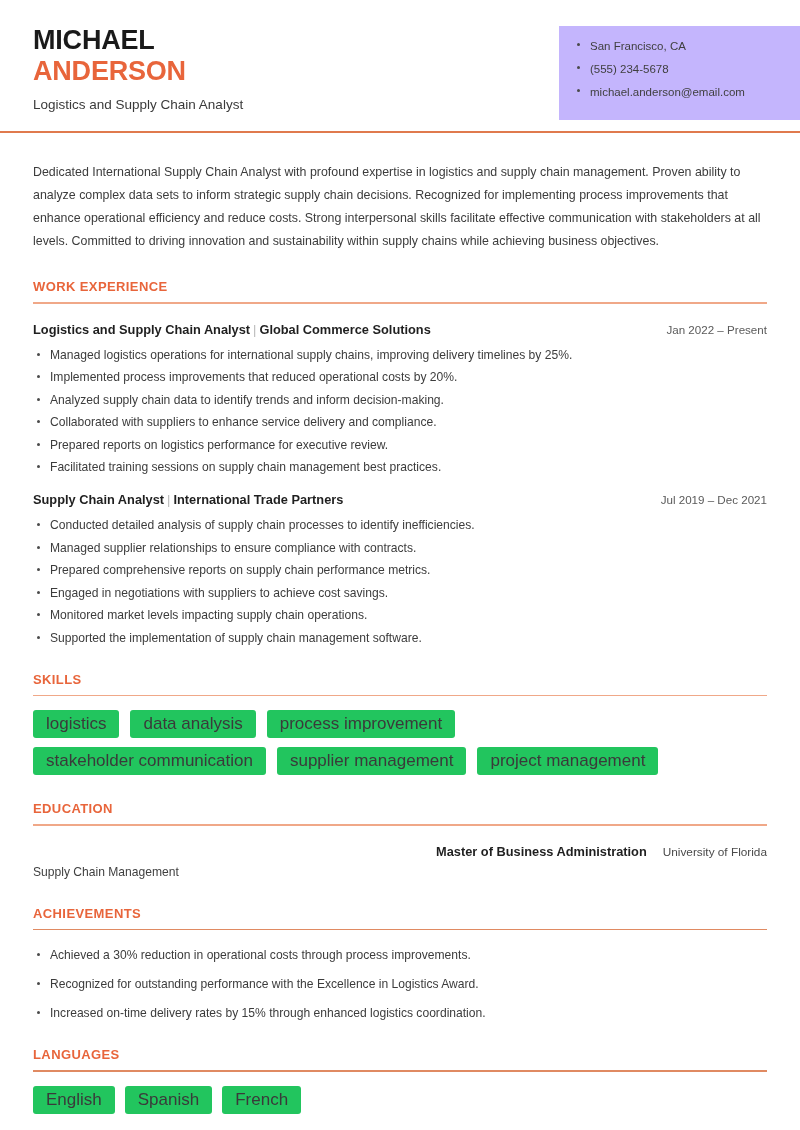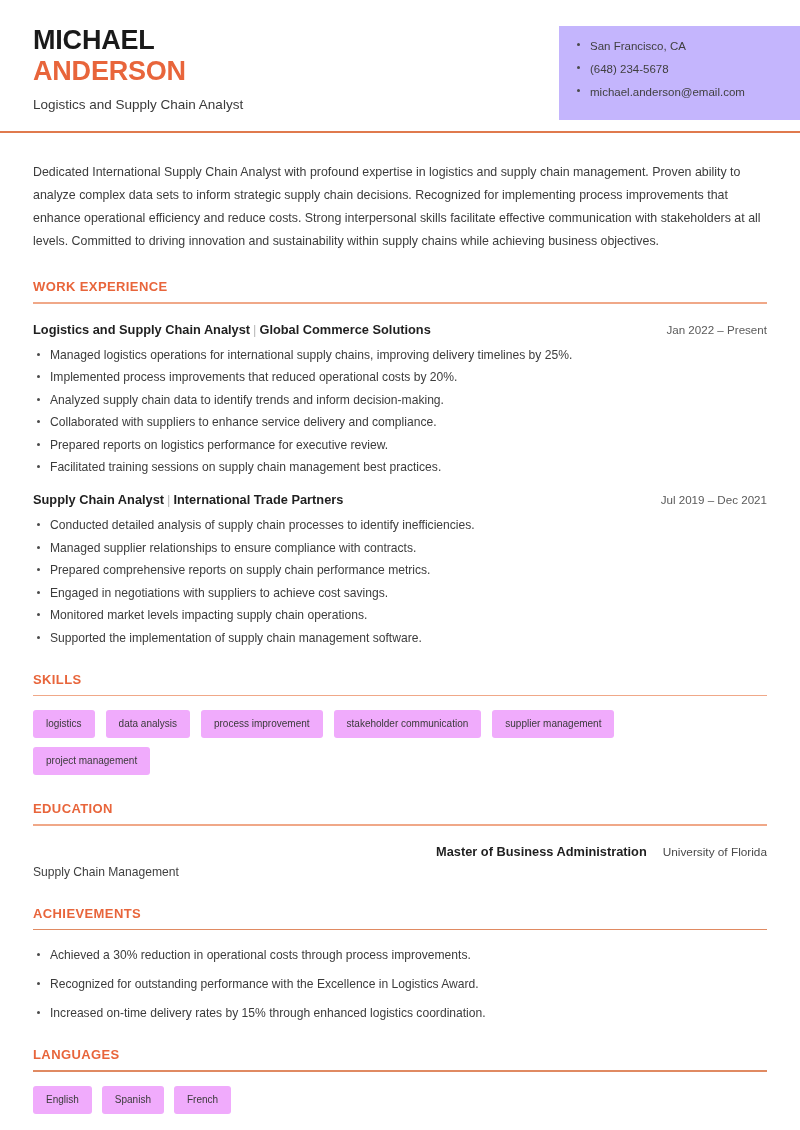--- a/index.html
+++ b/index.html
@@ -175,24 +175,24 @@
 
   
   .pills {
     margin-top: 14px;
     display: flex;
     flex-wrap: wrap;
     gap: 9px 11px;
     max-width: 640px;
   }
   .pill {
-    background: #f0abfc;
+    background: #22c55e;
     border-radius: 3px;
     padding: 7px 13px;
-    font-size: 10px;
+    font-size: 17px;
     color: #3a3a3a;
     line-height: 14px;
     white-space: nowrap;
   }
   .pills.languages { max-width: 420px; gap: 9px 10px; }
 
   
   .edu-head {
     display: flex;
     align-items: baseline;
@@ -232,21 +232,21 @@
         <div class="job-title">Logistics and Supply Chain Analyst</div>
       </div>
 
       <div class="contact-box">
         <div class="contact-item">
           <span class="dot"></span>
           <span>San Francisco, CA</span>
         </div>
         <div class="contact-item">
           <span class="dot"></span>
-          <span>(648) 234-5678</span>
+          <span>(555) 234-5678</span>
         </div>
         <div class="contact-item">
           <span class="dot"></span>
           <span>michael.anderson@email.com</span>
         </div>
       </div>
 
     </div>
     <div class="header-rule"></div>
   </div>

